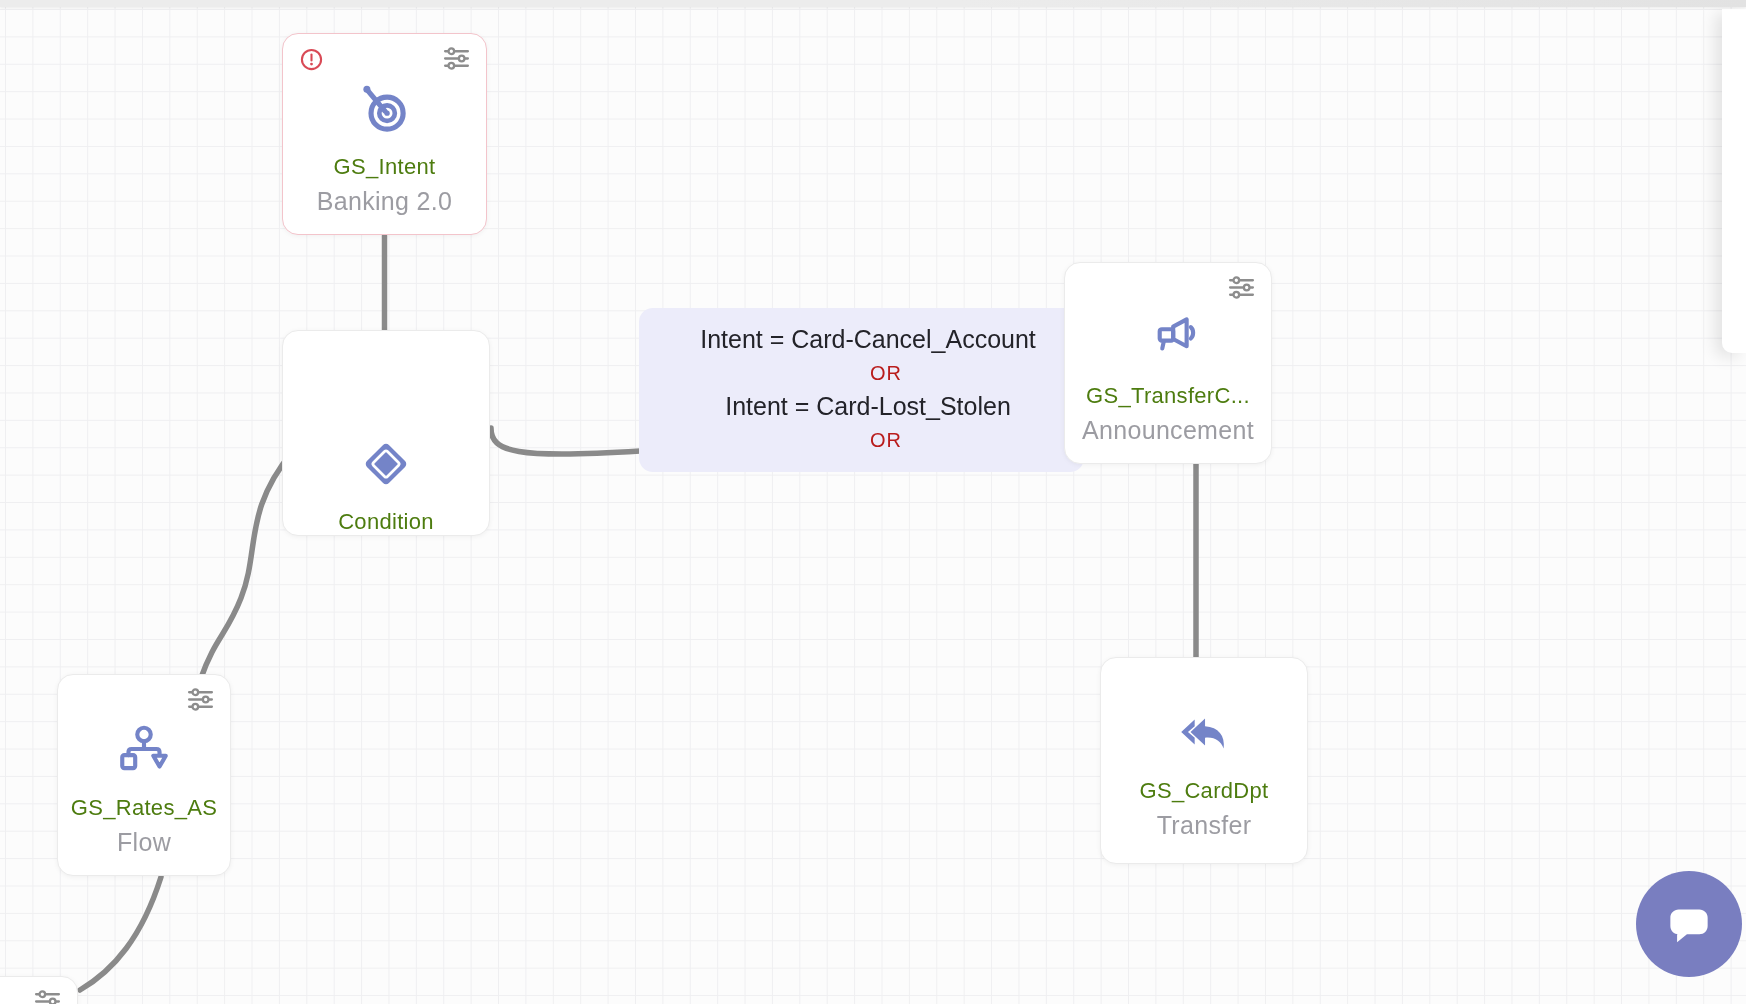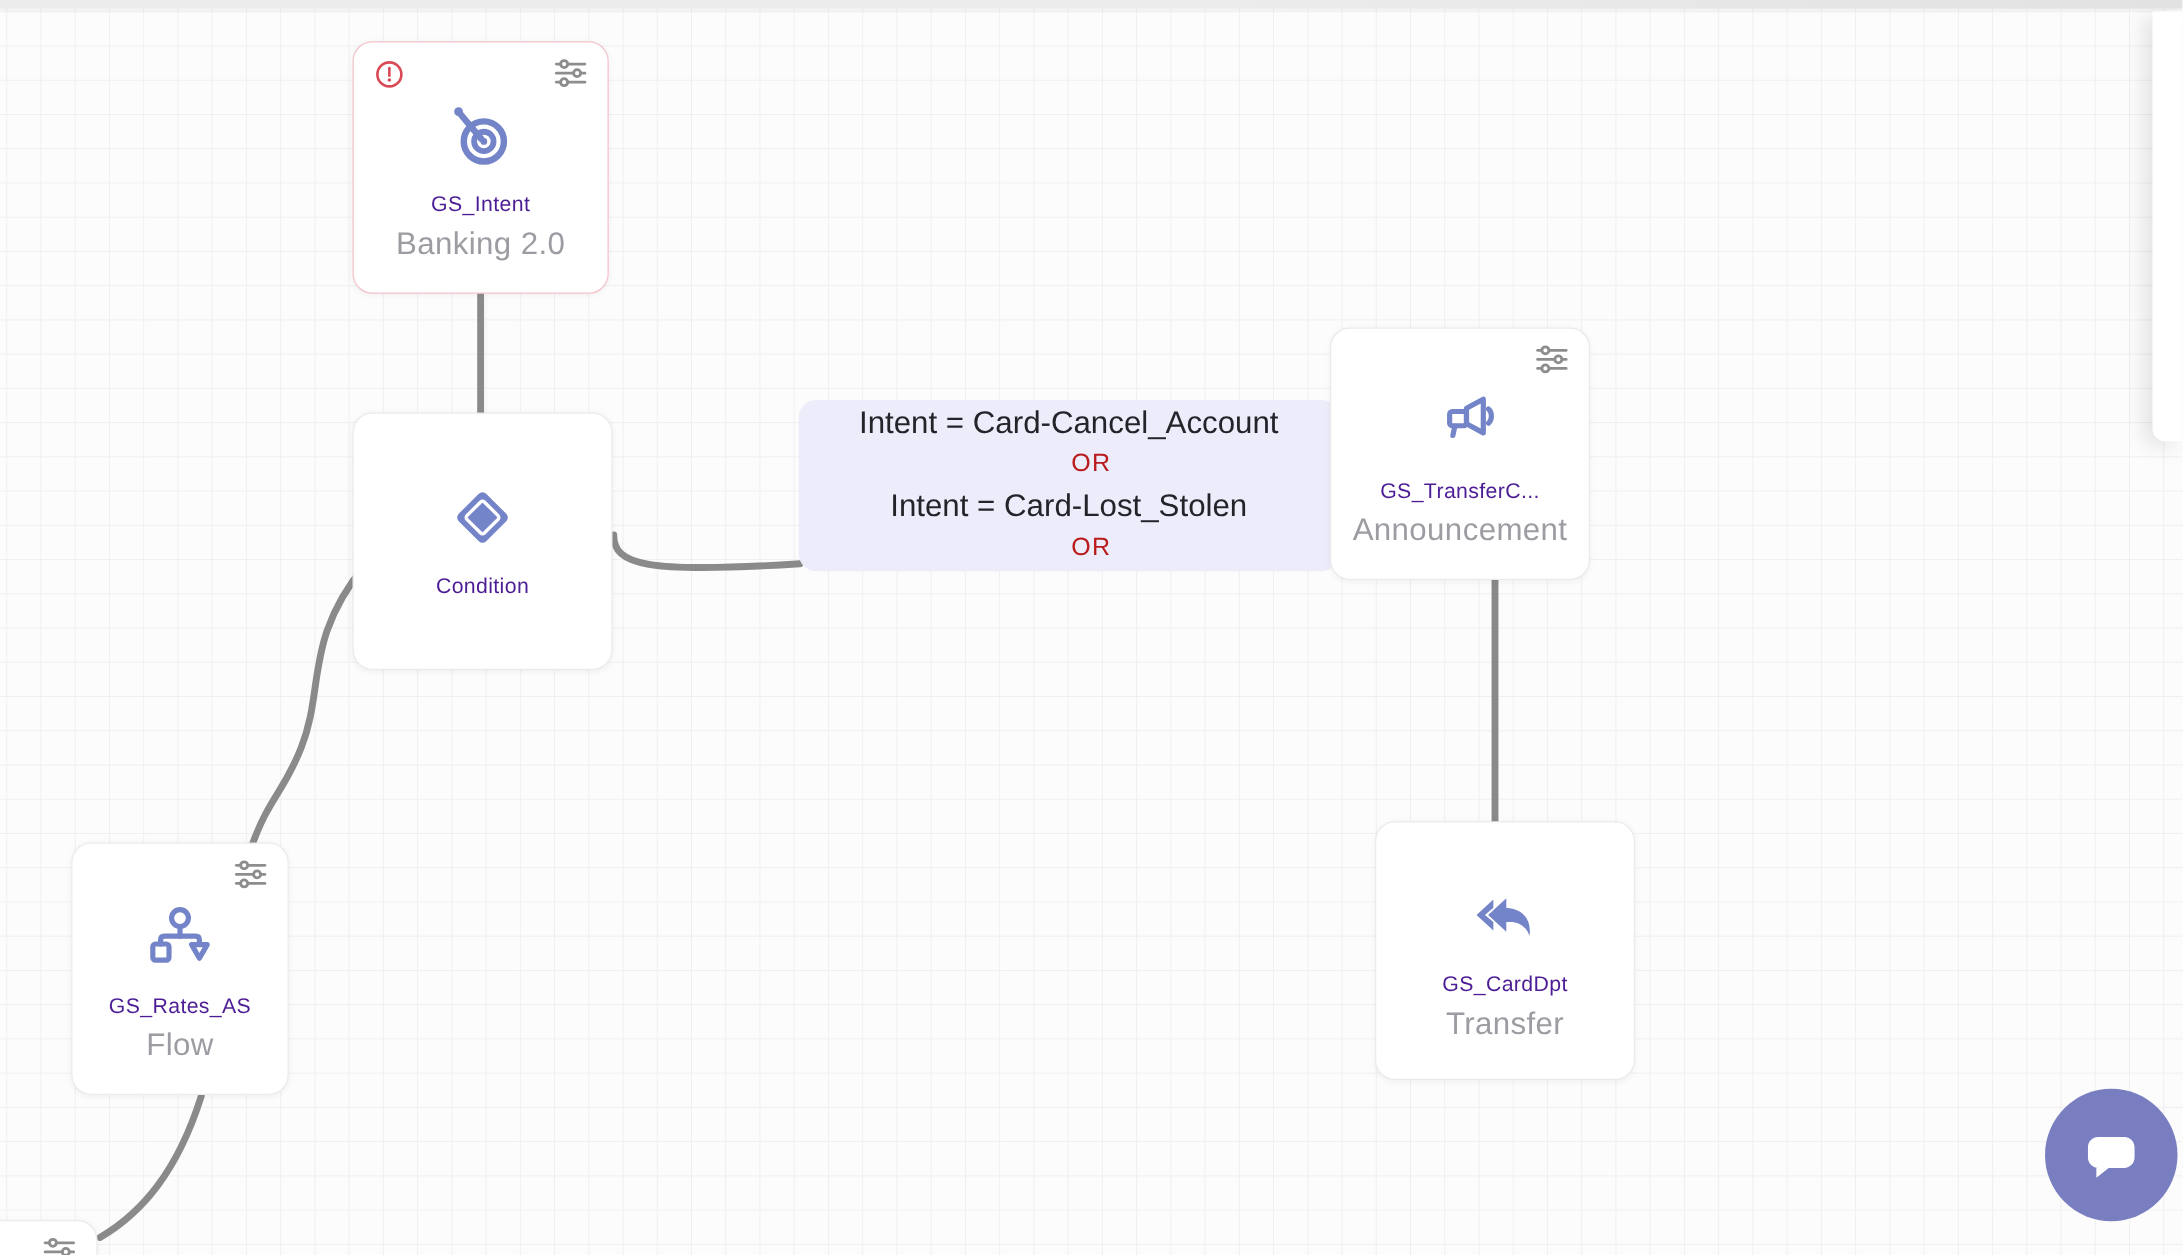--- a/index.html
+++ b/index.html
@@ -36,41 +36,41 @@
   .node{
     position:absolute;background:#fff;border:1px solid #ebebeb;border-radius:16px;
     box-shadow:0 1px 5px rgba(0,0,0,.05);
     display:flex;flex-direction:column;align-items:center;
     box-sizing:border-box;padding-top:46px;z-index:10;cursor:pointer;
   }
   .node--error{border-color:#f3c4cb;}
   .node--condition{padding-top:54px;}
   .node-icon{width:58px;height:58px;}
   .node-title{
-    margin-top:16px;font-size:17px;font-weight:500;color:#4c1d95;
+    margin-top:16px;font-size:22px;font-weight:500;color:#4d7c0f;
     letter-spacing:.3px;white-space:nowrap;
   }
   .node-subtitle{
     margin-top:7px;font-size:25px;color:#9c9ca2;letter-spacing:.3px;white-space:nowrap;
   }
   .badge-error{position:absolute;left:16px;top:13px;width:25px;height:25px;}
   .btn-settings{position:absolute;right:15px;top:12px;width:29px;height:25px;cursor:pointer;}
   
   .edge-label{
     position:absolute;background:#ececfa;border-radius:12px;z-index:5;
     display:flex;flex-direction:column;align-items:center;justify-content:center;
     color:#232329;cursor:pointer;
   }
-  .edge-label--multi{left:639px;top:320px;width:432px;height:137px;border-radius:14px;}
+  .edge-label--multi{left:639px;top:308px;width:432px;height:164px;border-radius:14px;padding-left:13px;}
   .edge-label--single{left:6px;top:559px;width:472px;height:52px;border-radius:10px;}
   .cond-line{font-size:25px;line-height:33.5px;white-space:nowrap;}
   .or-line{font-size:20px;line-height:33.5px;color:#b91c1c;font-weight:500;letter-spacing:1px;margin-left:36px;}
   
   .node--intent{left:282px;top:33px;width:205px;height:202px;}
-  .node--cond{left:282px;top:330px;width:208px;height:206px;}
+  .node--cond{left:282px;top:330px;width:208px;height:206px;justify-content:flex-end;}
   .node--transfer{left:1064px;top:262px;width:208px;height:202px;}
   .node--rates{left:57px;top:674px;width:174px;height:202px;}
   .node--carddpt{left:1100px;top:657px;width:208px;height:207px;}
   .node--partial{left:-132px;top:976px;width:210px;height:200px;padding-top:0;}
   
   .chat-btn{
     position:absolute;left:1636px;top:871px;width:106px;height:106px;border-radius:50%;
     background:#797ec0;z-index:40;display:flex;align-items:center;justify-content:center;
     cursor:pointer;border:none;
   }

